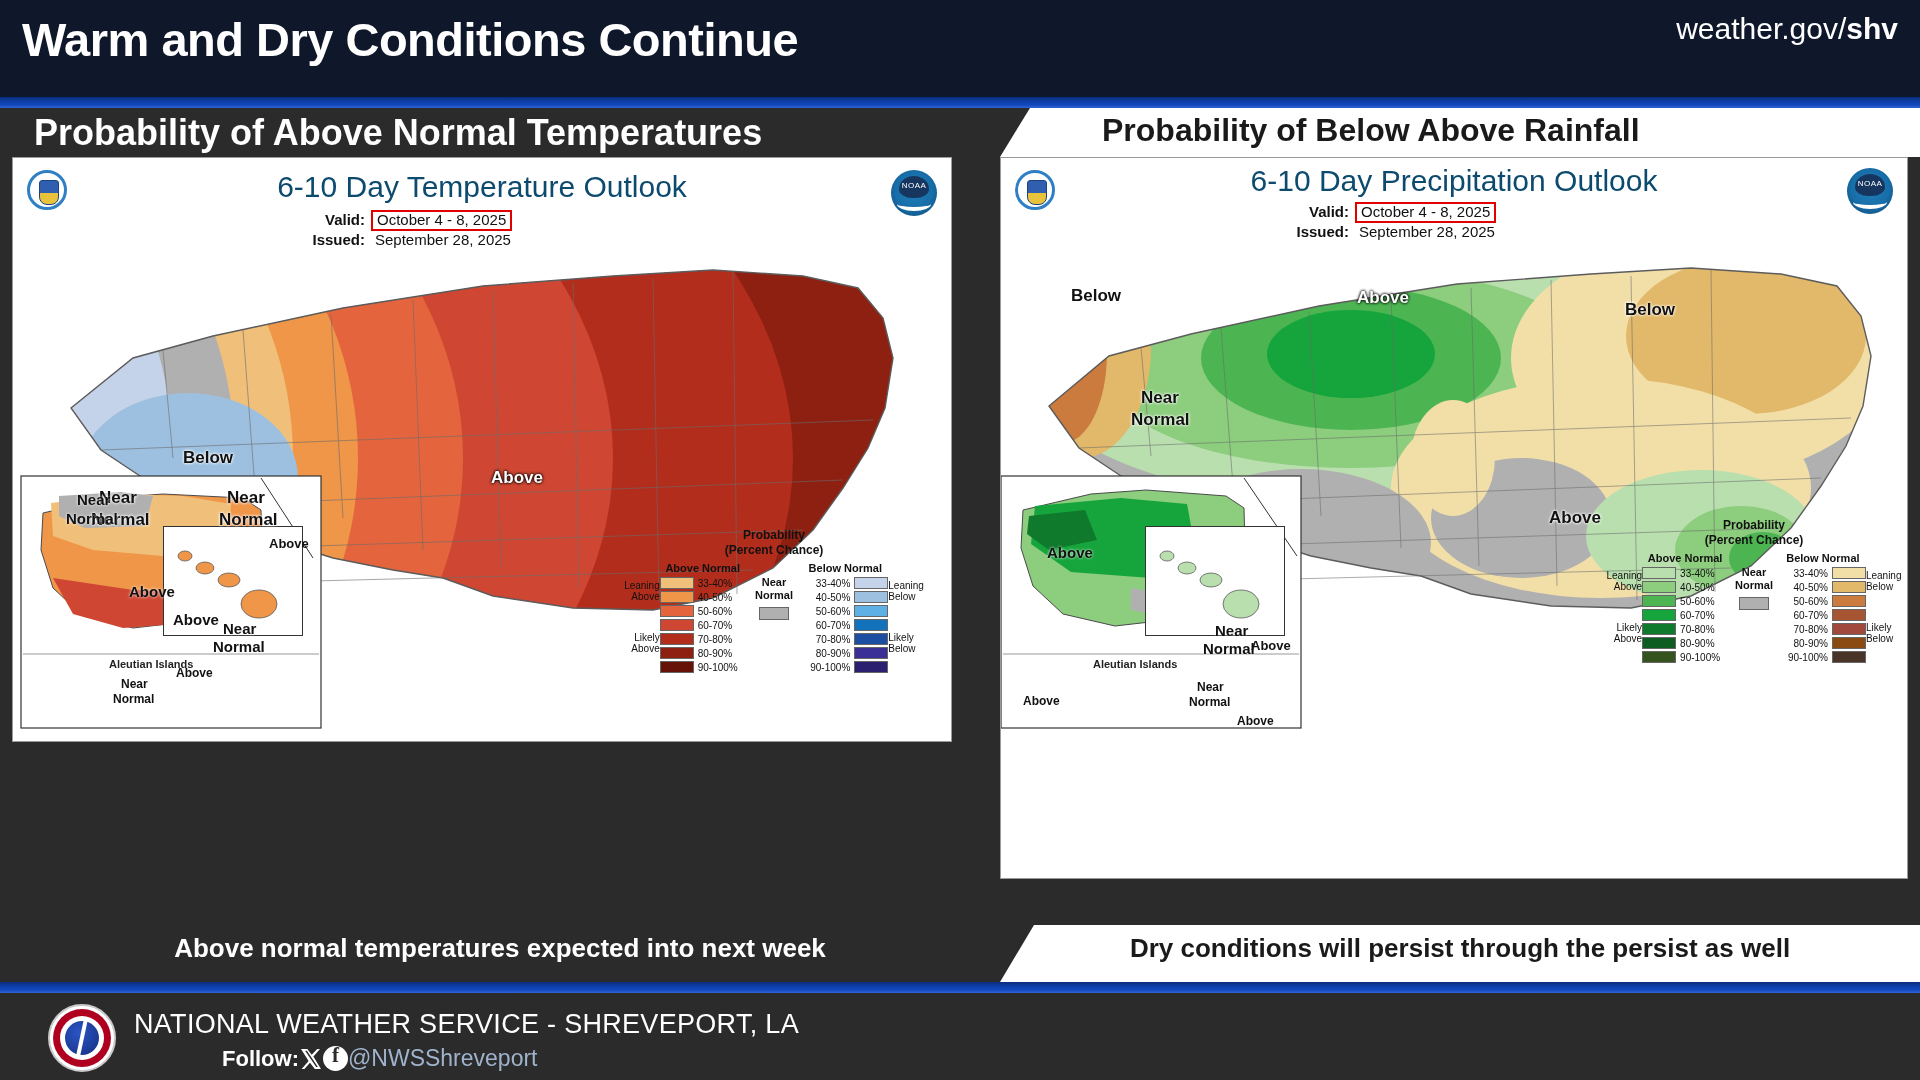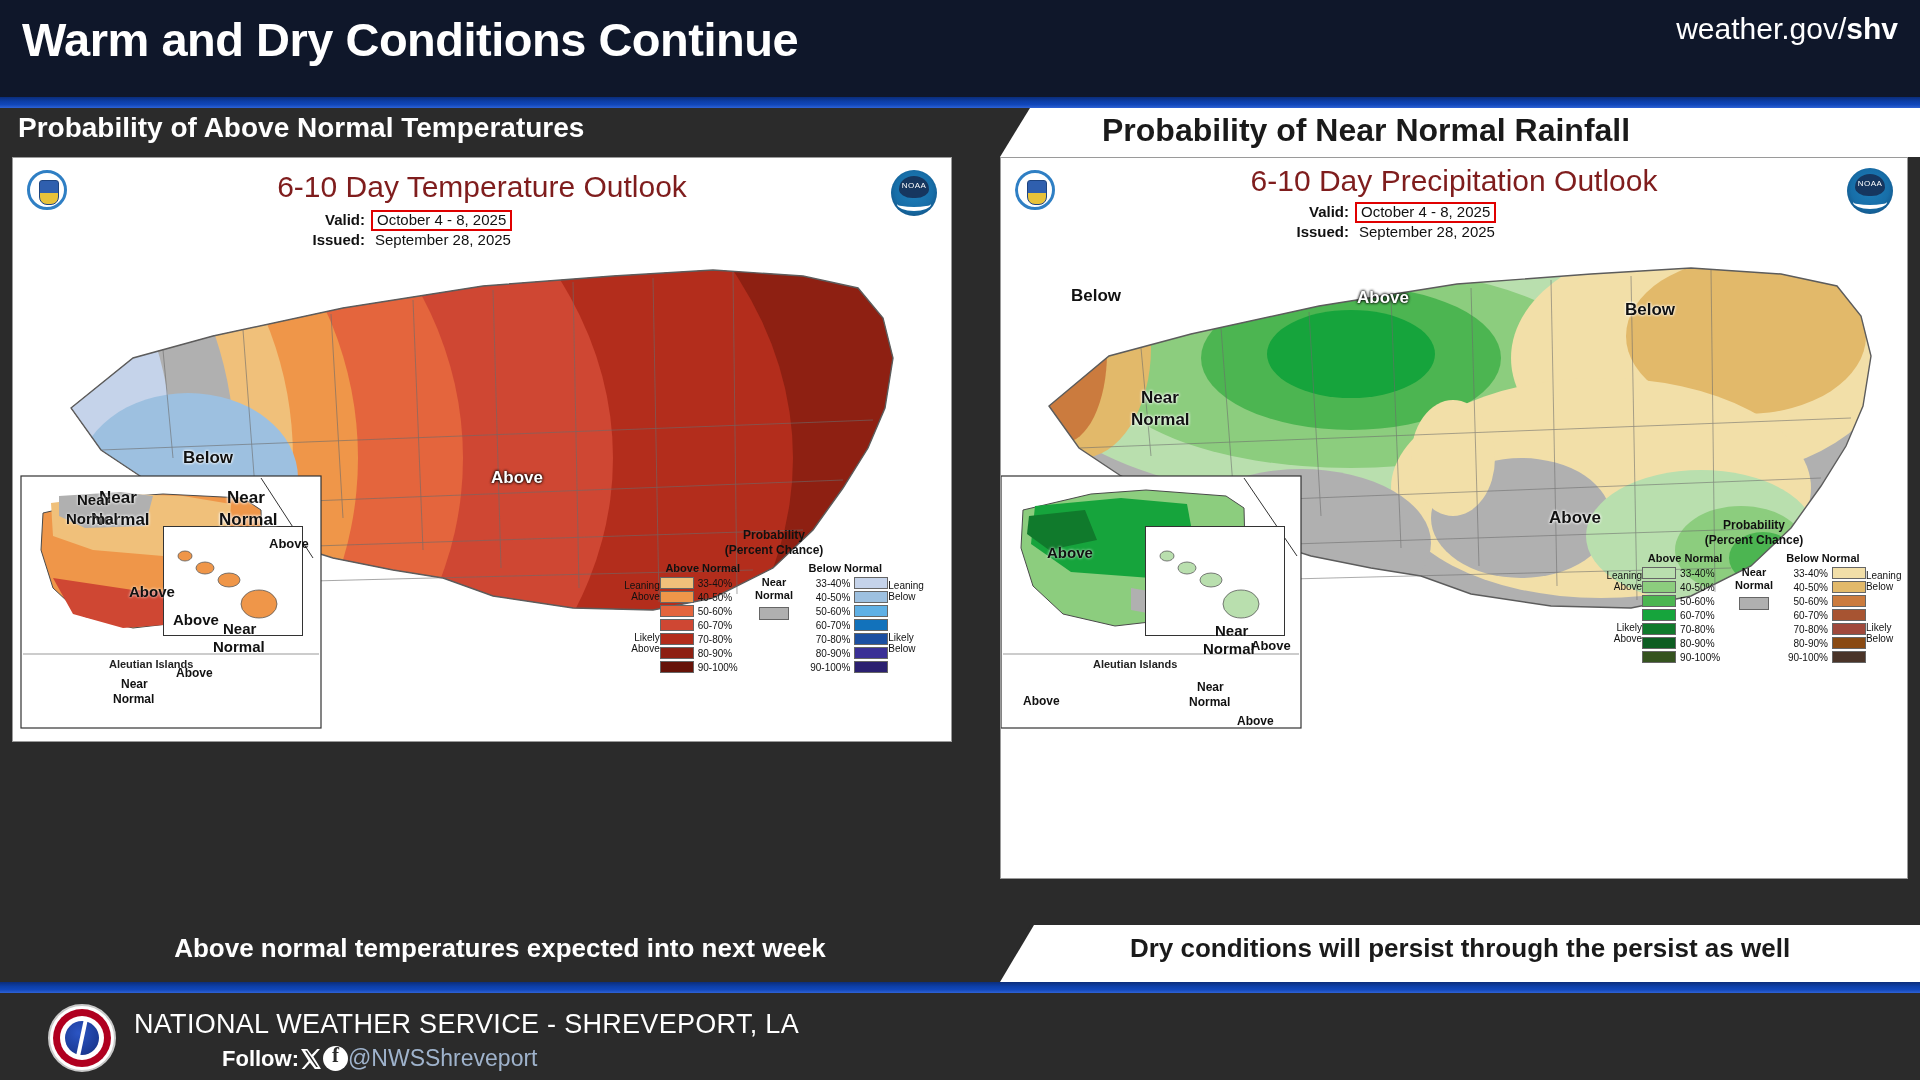--- a/index.html
+++ b/index.html
@@ -26,29 +26,29 @@
 
   .accent-bar { position:absolute; left:0; top:97px; width:1920px; height:11px;
     background: linear-gradient(to bottom, #0b2d7a 0%, #0d3fa8 40%, #1147bb 70%, #2f63d6 100%); }
 
   
   .panel-band { position:absolute; left:0; top:108px; width:1920px; height:49px; }
   .band-left { position:absolute; left:0; top:0; width:1030px; height:49px; background:#2b2b2b;
     clip-path: polygon(0 0, 1030px 0, 1000px 49px, 0 49px); }
   .band-right { position:absolute; left:1000px; top:0; width:920px; height:49px; background:#ffffff;
     clip-path: polygon(30px 0, 920px 0, 920px 49px, 0 49px); }
-  .band-title-left { position:absolute; left:18px; top:4px; font-size:28px; font-weight:bold; color:#ffffff; white-space:nowrap; }
+  .band-title-left { position:absolute; left:34px; top:4px; font-size:36px; font-weight:bold; color:#ffffff; white-space:nowrap; }
   .band-title-right { position:absolute; left:1102px; top:4px; font-size:32px; font-weight:bold; color:#1a1a1a; white-space:nowrap; }
 
   
   .map-panel { position:absolute; background:#ffffff; border:1px solid #9a9a9a; overflow:hidden; }
   .panel-temp { left:12px; top:157px; width:940px; height:585px; }
   .panel-precip { left:1000px; top:157px; width:908px; height:722px; }
 
-  .map-title { position:absolute; width:100%; text-align:center; font-size:30px; color:#7f1d1d; font-family:"Liberation Sans", sans-serif; }
+  .map-title { position:absolute; width:100%; text-align:center; font-size:30px; color:#0c4a6e; font-family:"Liberation Sans", sans-serif; }
   .panel-temp .map-title { top:12px; }
   .panel-precip .map-title { top:6px; }
 
   .valid-block { position:absolute; font-size:15px; color:#111; font-family:"Liberation Sans", sans-serif; }
   .valid-row { display:flex; align-items:center; white-space:nowrap; line-height:1.25; }
   .valid-label { font-weight:bold; width:64px; text-align:right; margin-right:6px; }
   .valid-value-boxed { border:2px solid #e00000; padding:0 4px; line-height:1.1; }
   .valid-value { padding:0 4px; }
 
   
@@ -131,21 +131,21 @@
     <div class="header-right">
       <div class="site-url"><span>weather.gov/</span><b>shv</b></div>
     </div>
   </div>
   <div class="accent-bar"></div>
 
   <div class="panel-band">
     <div class="band-left"></div>
     <div class="band-right"></div>
     <div class="band-title-left">Probability of Above Normal Temperatures</div>
-    <div class="band-title-right">Probability of Near Normal Rainfall</div>
+    <div class="band-title-right">Probability of Below Above Rainfall</div>
   </div>
 
   <div class="map-panel panel-temp">
 
     <div class="cpc-logo" style="left:14px; top:12px;"></div>
     <div class="noaa-logo" style="right:14px; top:12px;">
       <div class="noaa-wave"></div>
     </div>
 
     <div class="map-title">6-10 Day Temperature Outlook</div>

